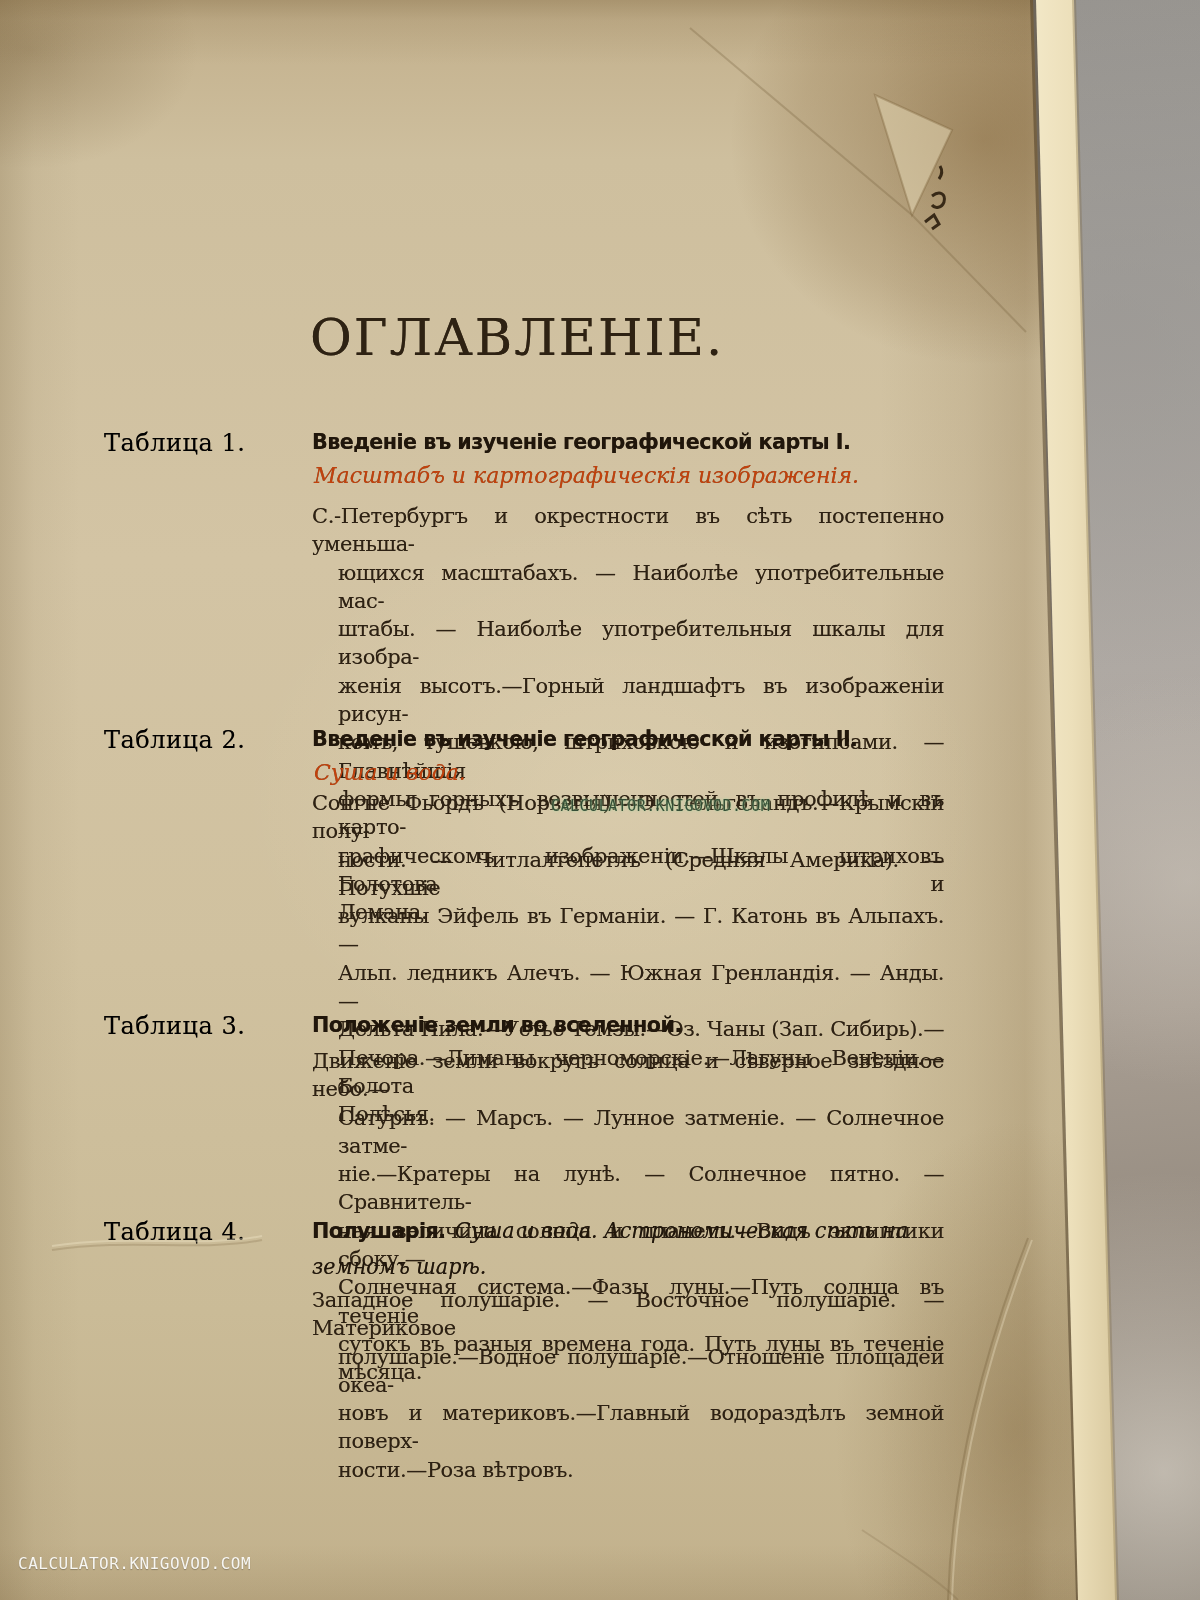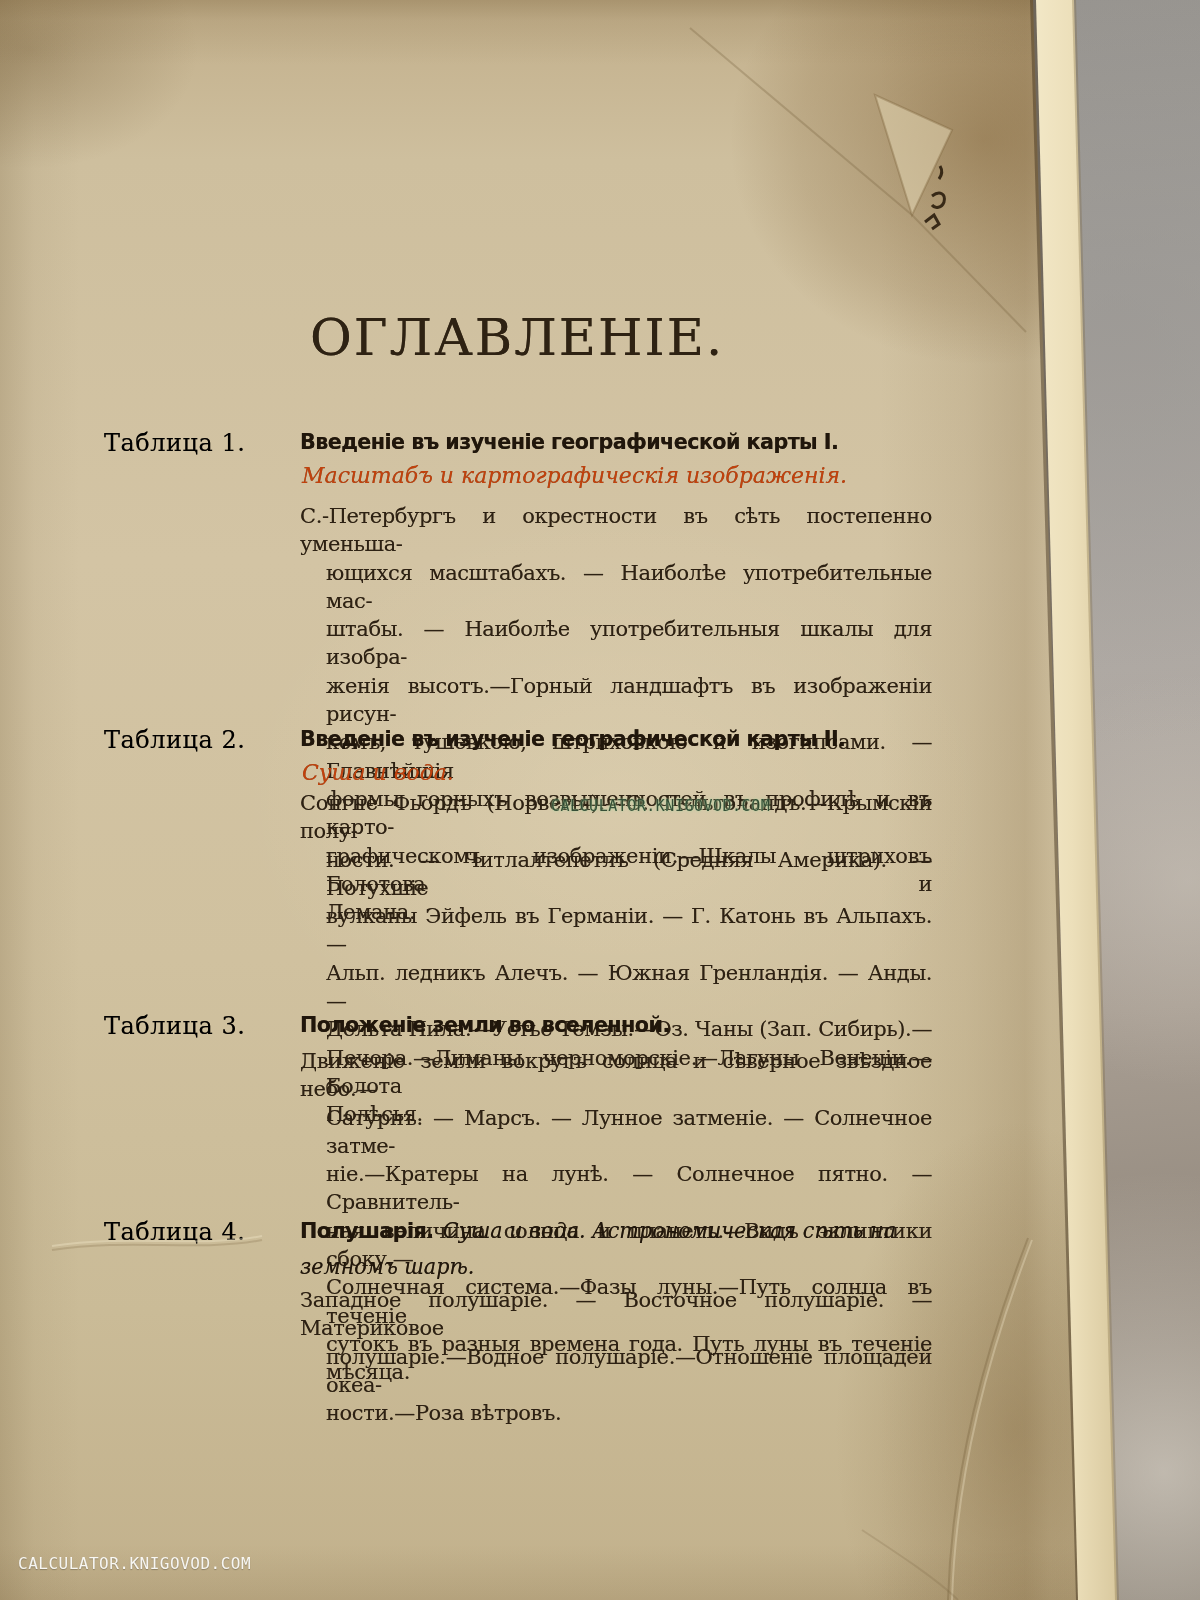--- a/index.html
+++ b/index.html
@@ -40,21 +40,21 @@
     text-shadow:0 0 0.5px rgba(46,34,19,0.8);
   }
   .entry{position:absolute;left:0;width:1120px;}
   .entry.p1{top:425px;} .entry.p2{top:722px;} .entry.p3{top:1008px;} .entry.p4{top:1214px;}
   .entry-label{
     position:absolute;left:104px;top:4px;
     font:400 24px/28px "DejaVu Serif",serif;
     letter-spacing:0.5px;color:#000000;
     text-shadow:0 0 0.5px rgba(50,36,20,0.6);
   }
-  .entry-main{position:absolute;left:300px;top:0;width:632px;}
+  .entry-main{position:absolute;left:312px;top:0;width:632px;}
   .entry-heading{
     width:672px;line-height:34px;
     transform:scaleX(0.94);transform-origin:0 0;
     color:#20160b;text-shadow:0 0 0.6px rgba(40,28,14,0.7);
   }
   .h-bold{font:700 22px/34px "DejaVu Sans",sans-serif;letter-spacing:-0.6px;}
   .h-italic:not(:empty){font:italic 22px/34px "DejaVu Serif",serif;letter-spacing:0;margin-left:10px;}
   .entry-subtitle{
     font:italic 22px/28px "DejaVu Serif",serif;
     color:#c2410c;margin:1px 0 0 2px;
@@ -150,20 +150,21 @@
   </section>
 
   <section class="entry p4">
     <div class="entry-label">Таблица 4.</div>
     <div class="entry-main">
       <div class="entry-heading"><span class="h-bold">Полушарія.</span><span class="h-italic">Суша и вода. Астрономическая сѣть на земномъ шарѣ.</span></div>
 
       <div class="entry-body">
           <div class="body-line first">Западное полушаріе. — Восточное полушаріе. — Материковое</div>
           <div class="body-line">полушаріе.—Водное полушаріе.—Отношеніе площадей океа-</div>
+          <div class="body-line">новъ и материковъ.—Главный водораздѣлъ земной поверх-</div>
           <div class="body-line last">ности.—Роза вѣтровъ.</div>
         </div>
     </div>
   </section>
 </div>
 
 <svg class="decor" width="1200" height="1600" viewBox="0 0 1200 1600">
   <defs>
     <linearGradient id="edgeGrad" x1="0" y1="0" x2="1" y2="0">
       <stop offset="0" stop-color="#f2e7c6"></stop>

